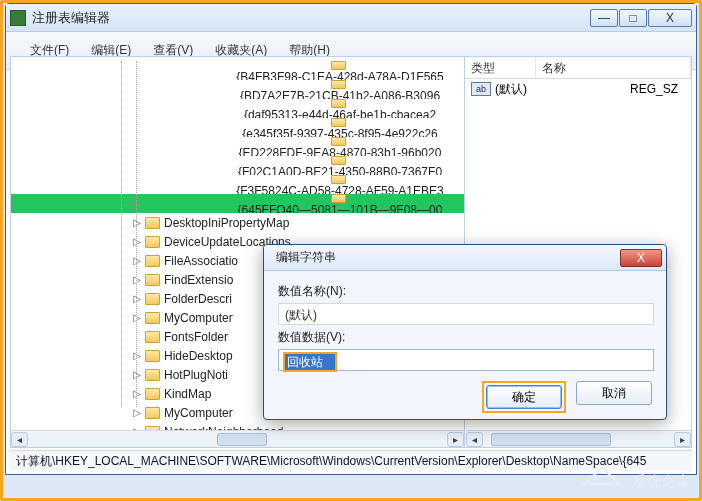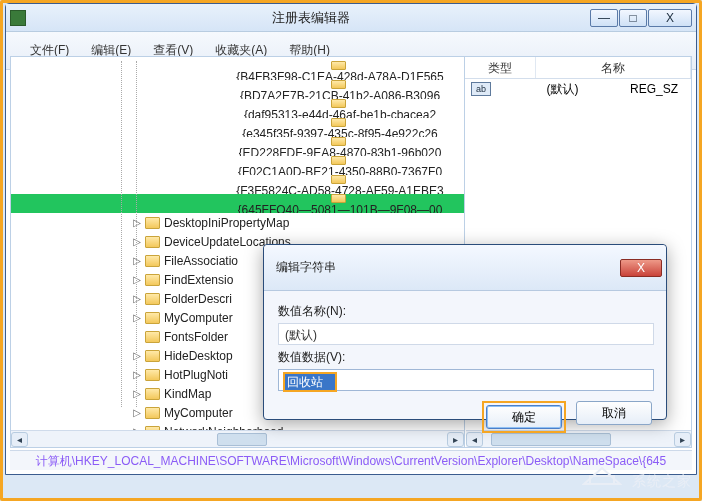--- a/index.html
+++ b/index.html
@@ -3,21 +3,21 @@
 <meta charset="utf-8">
 <style>
   * { box-sizing: border-box; font-family: "Microsoft YaHei", "SimSun", Tahoma, sans-serif; }
   body { margin: 0; background: #dce8f5; width: 702px; height: 501px; overflow: hidden; position: relative; }
 
   .outer-highlight { position:absolute; inset:0; border:3px solid #f5a623; border-radius:2px; pointer-events:none; z-index:50; }
 
   
   .win {
     position:absolute; left:5px; top:3px; width:692px; height:472px;
-    background:#fff; border:1px solid #3b5c8e; border-radius:4px 4px 0 0;text-align:center;
+    background:#fff; border:1px solid #3b5c8e; border-radius:4px 4px 0 0;
   }
   .titlebar {
     height:28px;
     background:linear-gradient(#e8f1fb,#d6e5f7);
     border-bottom:1px solid #b8cce0;
     display:flex; align-items:center; padding:0 4px;
   }
   .titlebar .icon { width:16px; height:16px; background:#3a7a3a; border:1px solid #2a5a2a; margin-right:6px; display:inline-block; }
   .titlebar .title { font-size:13px; color:#222; flex:1; }
   .winbtns { display:flex; gap:0; }
@@ -56,29 +56,29 @@
 
   
   .list-header { height:22px; border-bottom:1px solid #d3deec; display:flex; font-size:12px; color:#333; }
   .list-header .col { padding:3px 6px; border-right:1px solid #e0e8f2; }
   .col-name { width:155px; }
   .col-type { flex:1; }
   .list-row { display:flex; align-items:center; height:20px; font-size:12px; padding-left:6px; }
   .ab-icon { width:20px; height:14px; border:1px solid #5f7a9c; background:#dfeaf7; font-size:9px; color:#234; display:inline-flex; align-items:center; justify-content:center; margin-right:4px; }
 
   
-  .status { position:absolute; left:4px; right:4px; bottom:4px; height:20px; background:#f3f6fb; border-top:1px solid #cdd9e9; font-size:12px; color:#8b5cf6; padding:2px 6px; white-space:nowrap; overflow:hidden; }
+  .status { position:absolute; left:4px; right:4px; bottom:4px; height:20px; background:#f3f6fb; border-top:1px solid #cdd9e9; font-size:12px; color:#0f172a; padding:2px 6px; white-space:nowrap; overflow:hidden; }
 
   
   .dlg {
     position:absolute; left:263px; top:244px; width:404px; height:176px;
     border:1px solid #2a4c7a; border-radius:4px; background:#f3f6fc;
     box-shadow:0 4px 18px rgba(0,0,0,.35); z-index:30;
   }
-  .dlg .titlebar { background:linear-gradient(#f4f8ff,#dce8f7); height:46px; border-bottom:1px solid #b6c9e0; border-radius:4px 4px 0 0;padding-left:12px; }
+  .dlg .titlebar { background:linear-gradient(#f4f8ff,#dce8f7); height:26px; border-bottom:1px solid #b6c9e0; border-radius:4px 4px 0 0;padding-left:12px; }
   .dlg .titlebar .title { font-size:12px; }
   .dlg .closebtn { width:42px; height:18px; background:linear-gradient(#e98,#c9433a); border:1px solid #8a2c24; border-radius:2px; color:#fff; font-size:12px; display:flex; align-items:center; justify-content:center; }
   .dlg-body { padding:8px 14px 10px 14px; font-size:12px; color:#222; }
   .dlg-body .lbl { margin:4px 0 3px 0; }
   .dlg-body .ro { background:#fff; border:1px solid #cfd9e8; padding:3px 6px; height:22px; line-height:16px; width:376px; color:#333; }
   .dlg-body .ed { background:#fff; border:1px solid #9fb7d6; padding:2px 4px; height:22px; width:376px; }
   .dlg-body .ed input { border:none; outline:none; width:50px; font-size:12px; font-family:inherit; background:#3a76c8; color:#fff; padding:1px 2px; }
   .hl-orange { display:inline-block; border:2px solid #f5a623; padding:0; }
   .dlg-btns { display:flex; justify-content:flex-end; gap:10px; padding:0 14px 10px 0; }
   .btn { width:76px; height:24px; border:1px solid #8aa6c8; background:linear-gradient(#fefefe,#e6eef8); border-radius:3px; font-size:12px; display:flex; align-items:center; justify-content:center; cursor:default; }

